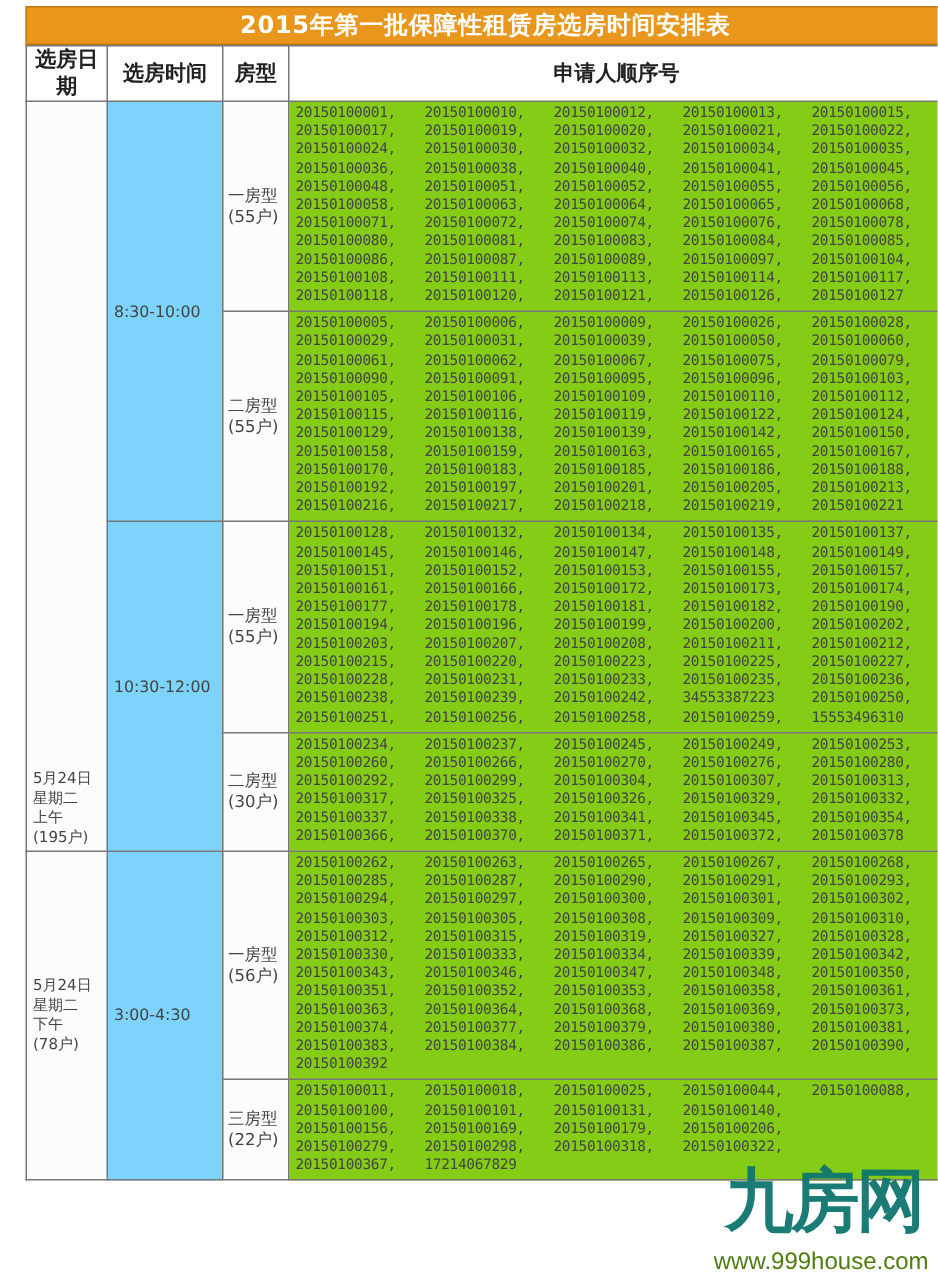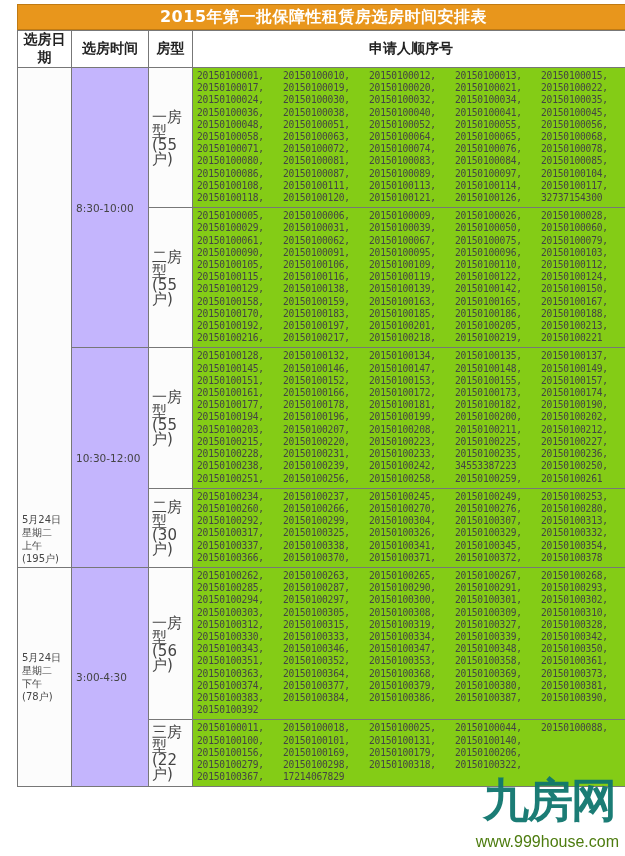--- a/index.html
+++ b/index.html
@@ -9,22 +9,22 @@
   .title-bar { height: 24px; background: #e8961c; border: 1px solid #c07a12;
                color: #fff; font-size: 16px; font-weight: bold; text-align: center;
                line-height: 24px; letter-spacing: 0.5px; }
   table.main { border-collapse: collapse; width: 613px; table-layout: fixed; }
   table.main td, table.main th { border: 1px solid #777; padding: 0; vertical-align: middle; }
   th { height: 32px; font-size: 14px; font-weight: bold; color: #222; background: #fff; }
   .col-date { width: 54px; }
   .col-time { width: 77px; }
   .col-type { width: 44px; }
   .date-cell { font-size: 10px; color: #444; padding-left: 4px !important; line-height: 13px; background: #fcfcfc; }
-  .time-cell { font-size: 10.5px; color: #444; padding-left: 4px !important; background: #c4b5fd; }
-  .type-cell { font-size: 15px; color: #444; padding-left: 3px !important; line-height: 14px; background: #fcfcfc; }
+  .time-cell { font-size: 10.5px; color: #444; padding-left: 4px !important; background: #7dd3fc; }
+  .type-cell { font-size: 11px; color: #444; padding-left: 3px !important; line-height: 14px; background: #fcfcfc; }
   .nums { padding: 2px 4px 3px 4px !important; background: #84cc16; }
   .num-grid { display: grid; grid-template-columns: repeat(5, 1fr); column-gap: 2px; }
   .num { font-family: "DejaVu Sans Mono", "Liberation Mono", monospace; font-size: 9.6px;
          color: #444; line-height: 12.2px; white-space: nowrap; letter-spacing: -0.2px; }
   .watermark { position: absolute; right: 2px; bottom: 4px; width: 175px; height: 80px; pointer-events: none; }
   .wm-logo { position: absolute; right: 8px; top: 2px; color: #0f766e; font-size: 46px; font-weight: bold;
              letter-spacing: -2px; line-height: 52px; font-family: "DejaVu Sans", sans-serif; opacity: 0.95; }
   .wm-url { position: absolute; right: 4px; bottom: 0; color: #4d7c0f; font-size: 16px; line-height: 20px;
             font-family: "Liberation Sans", sans-serif; background: rgba(255,255,255,0.6); }
 </style>
@@ -111,21 +111,21 @@
               <span class="num">20150100104,</span>
               <span class="num">20150100108,</span>
               <span class="num">20150100111,</span>
               <span class="num">20150100113,</span>
               <span class="num">20150100114,</span>
               <span class="num">20150100117,</span>
               <span class="num">20150100118,</span>
               <span class="num">20150100120,</span>
               <span class="num">20150100121,</span>
               <span class="num">20150100126,</span>
-              <span class="num">32737154300</span>
+              <span class="num">20150100127</span>
             </div>
         </td>
       </tr>
       <tr>
         <td class="type-cell">
           <div>二房型</div>
           <div>(55户)</div>
         </td>
         <td class="nums">
           <div class="num-grid">
@@ -242,21 +242,21 @@
               <span class="num">20150100236,</span>
               <span class="num">20150100238,</span>
               <span class="num">20150100239,</span>
               <span class="num">20150100242,</span>
               <span class="num">34553387223</span>
               <span class="num">20150100250,</span>
               <span class="num">20150100251,</span>
               <span class="num">20150100256,</span>
               <span class="num">20150100258,</span>
               <span class="num">20150100259,</span>
-              <span class="num">20150100261</span>
+              <span class="num">15553496310</span>
             </div>
         </td>
       </tr>
       <tr>
         <td class="type-cell">
           <div>二房型</div>
           <div>(30户)</div>
         </td>
         <td class="nums">
           <div class="num-grid">

